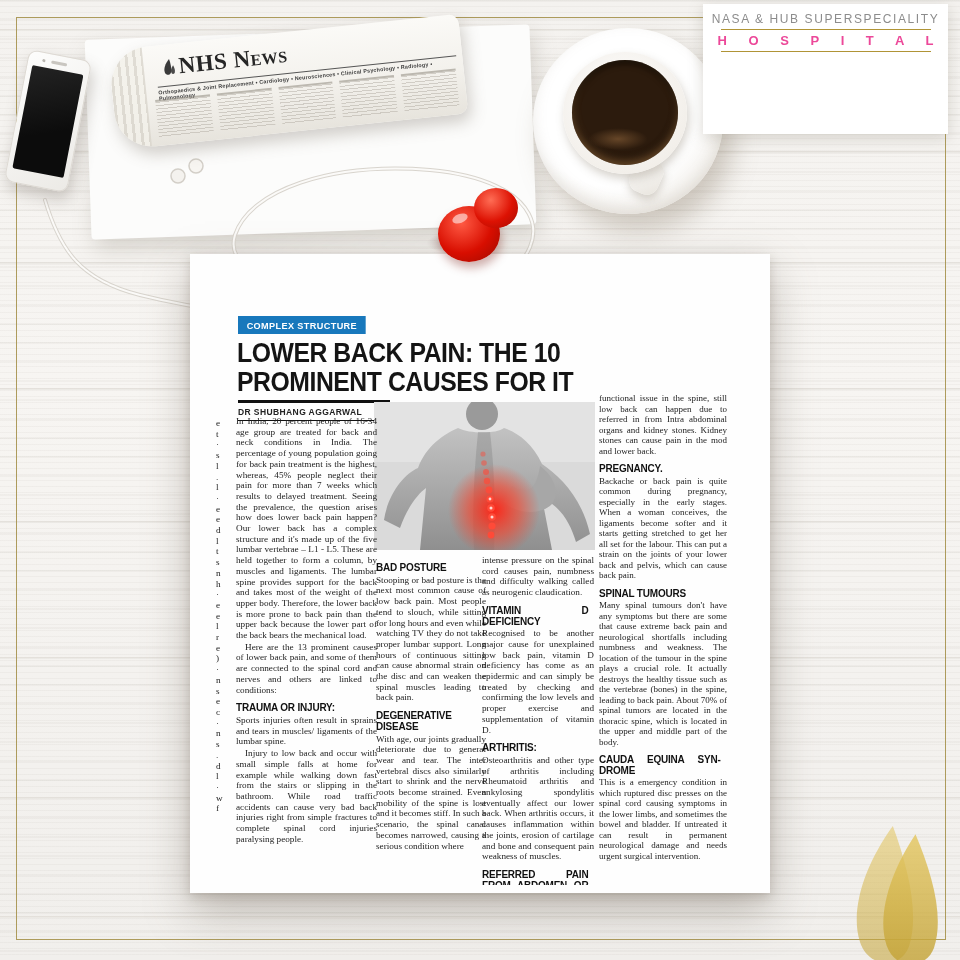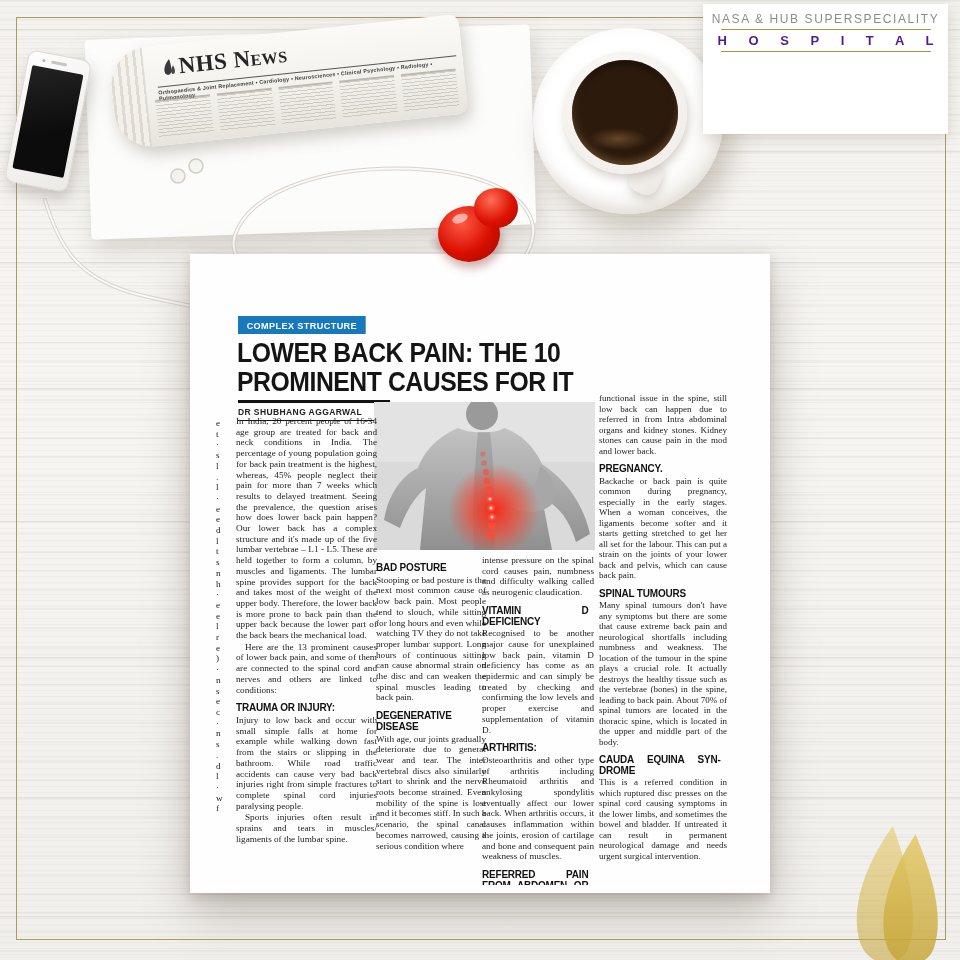--- a/index.html
+++ b/index.html
@@ -57,21 +57,21 @@
     border-radius:8px 8px 12px 12px;transform:rotate(24deg);box-shadow:2px 4px 8px rgba(120,105,85,.3);}
 
   
   .logo-card{position:absolute;left:703px;top:4px;width:245px;height:130px;background:#ffffff;
     box-shadow:0 4px 14px rgba(120,110,95,.25);display:flex;flex-direction:column;align-items:center;padding-top:8px;box-sizing:border-box;}
   .logo-row{display:flex;align-items:center;gap:2px;height:62px;}
   .logo-nhs{font-size:58px;font-weight:bold;color:#a88c2f;letter-spacing:-1px;line-height:1;
     background:linear-gradient(180deg,#c2a542,#8f741f);-webkit-background-clip:text;background-clip:text;-webkit-text-fill-color:transparent;}
   .logo-sub{font-size:12px;color:#8c8c8c;letter-spacing:1.6px;white-space:nowrap;}
   .logo-rule{width:210px;height:1px;background:#b09436;margin-top:3px;}
-  .logo-hosp{font-size:13px;font-weight:bold;color:#4c1d95;letter-spacing:9px;margin-top:3px;text-indent:9px;}
+  .logo-hosp{font-size:13px;font-weight:bold;color:#ec4899;letter-spacing:9px;margin-top:3px;text-indent:9px;}
 
   
   .paper{position:absolute;left:190px;top:206px;width:580px;height:639px;background:#fefefe;
     box-shadow:0 18px 42px rgba(110,100,88,.4), 0 4px 10px rgba(110,100,88,.25);margin-top:48px;}
   .tag{position:absolute;left:48px;top:62px;background:#1878bc;color:#fff;font-weight:bold;font-size:9.5px;
     letter-spacing:.4px;padding:4px 9px 3px;transform:scaleX(.96);transform-origin:left;}
   .headline{position:absolute;left:47px;top:84px;width:480px;font-weight:bold;font-size:27.5px;line-height:1.06;
     color:#141414;letter-spacing:-.5px;transform:scaleX(.9);transform-origin:left top;}
   .byline{position:absolute;left:48px;top:146px;width:152px;border-top:3px solid #111;border-bottom:1px solid #111;
     padding:4px 0 3px;font-size:8.5px;font-weight:bold;color:#222;letter-spacing:.4px;}
@@ -253,22 +253,22 @@
             <circle cx="117" cy="106" r="1.5"></circle>
             <circle cx="118" cy="115" r="1.5"></circle>
           </g>
       </svg>
     </div>
 
     <div class="col col-1">
         <p>In India, 20 percent people of 16-34 age group are treated for back and neck conditions in India. The percentage of young population going for back pain treatment is the highest, whereas, 45% people neglect their pain for more than 7 weeks which results to delayed treatment. Seeing the prevalence, the question arises how does lower back pain happen? Our lower back has a complex structure and it's made up of the five lumbar vertebrae – L1 - L5. These are held together to form a column, by muscles and ligaments. The lumbar spine provides support for the back and takes most of the weight of the upper body. Therefore, the lower back is more prone to back pain than the upper back because the lower part of the back bears the mechanical load.</p>
         <p>Here are the 13 prominent causes of lower back pain, and some of them are connected to the spinal cord and nerves and others are linked to conditions:</p>
         <h4>TRAUMA OR INJURY:</h4>
+        <p>Sports injuries often result in sprains and tears in muscles/ ligaments of the lumbar spine.</p>
         <p>Injury to low back and occur with small simple falls at home for example while walking down fast from the stairs or slipping in the bathroom. While road traffic accidents can cause very bad back injuries right from simple fractures to complete spinal cord injuries paralysing people.</p>
-        <p>Sports injuries often result in sprains and tears in muscles/ ligaments of the lumbar spine.</p>
       </div>
     <div class="col col-2">
         <h4>BAD POSTURE</h4>
         <p>Stooping or bad posture is the next most common cause of low back pain. Most people tend to slouch, while sitting for long hours and even while watching TV they do not take proper lumbar support. Long hours of continuous sitting can cause abnormal strain on the disc and can weaken the spinal muscles leading to back pain.</p>
         <h4>DEGENERATIVE DISEASE</h4>
         <p>With age, our joints gradually deteriorate due to general wear and tear. The inter vertebral discs also similarly start to shrink and the nerve roots become strained. Even mobility of the spine is lost and it becomes stiff. In such a scenario, the spinal canal becomes narrowed, causing a serious condition where</p>
       </div>
     <div class="col col-3">
         <p>intense pressure on the spinal cord causes pain, numbness and difficulty walking called as neurogenic claudication.</p>
         <h4>VITAMIN D DEFICIENCY</h4>
@@ -277,21 +277,21 @@
         <p>Osteoarthritis and other type of arthritis including Rheumatoid arthritis and ankylosing spondylitis eventually affect our lower back. When arthritis occurs, it causes inflammation within the joints, erosion of cartilage and bone and consequent pain weakness of muscles.</p>
         <h4>REFERRED PAIN FROM ABDOMEN OR KIDNEY STONES.</h4>
       </div>
     <div class="col col-4">
         <p>functional issue in the spine, still low back can happen due to referred in from Intra abdominal organs and kidney stones. Kidney stones can cause pain in the mod and lower back.</p>
         <h4>PREGNANCY.</h4>
         <p>Backache or back pain is quite common during pregnancy, especially in the early stages. When a woman conceives, the ligaments become softer and it starts getting stretched to get her all set for the labour. This can put a strain on the joints of your lower back and pelvis, which can cause back pain.</p>
         <h4>SPINAL TUMOURS</h4>
         <p>Many spinal tumours don't have any symptoms but there are some that cause extreme back pain and neurological shortfalls including numbness and weakness. The location of the tumour in the spine plays a crucial role. It actually destroys the healthy tissue such as the vertebrae (bones) in the spine, leading to back pain. About 70% of spinal tumors are located in the thoracic spine, which is located in the upper and middle part of the body.</p>
         <h4>CAUDA EQUINA SYN- DROME</h4>
-        <p>This is a referred condition in which ruptured disc presses on the spinal cord causing symptoms in the lower limbs, and sometimes the bowel and bladder. If untreated it can result in permanent neurological damage and needs urgent surgical intervention.</p>
+        <p>This is a emergency condition in which ruptured disc presses on the spinal cord causing symptoms in the lower limbs, and sometimes the bowel and bladder. If untreated it can result in permanent neurological damage and needs urgent surgical intervention.</p>
       </div>
   </div>
 
   <div class="pin-shadow"></div>
   <div class="pin-base"></div>
   <div class="pin-head"></div>
   <div class="pin-gloss"></div>
 
   <svg class="corner-flame" viewBox="0 0 100 130">
     <defs>

